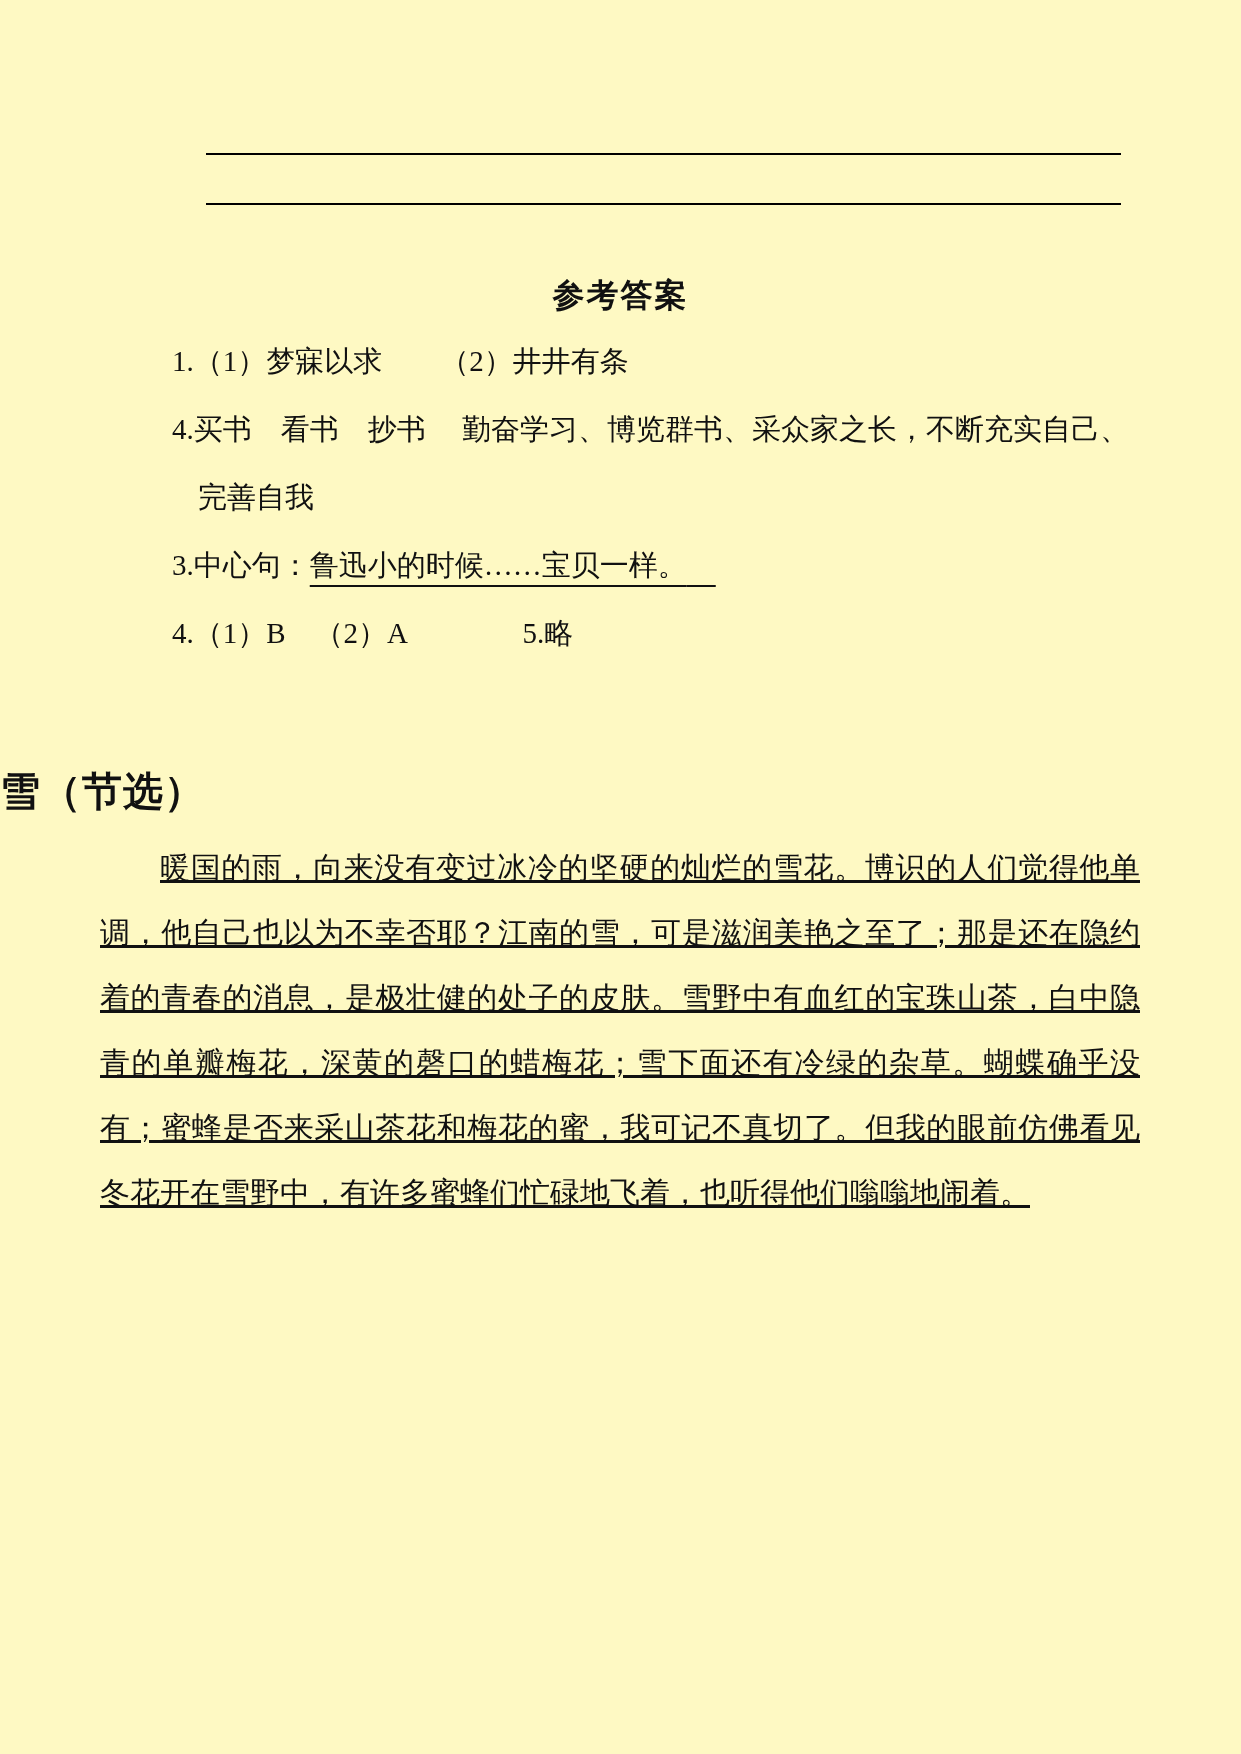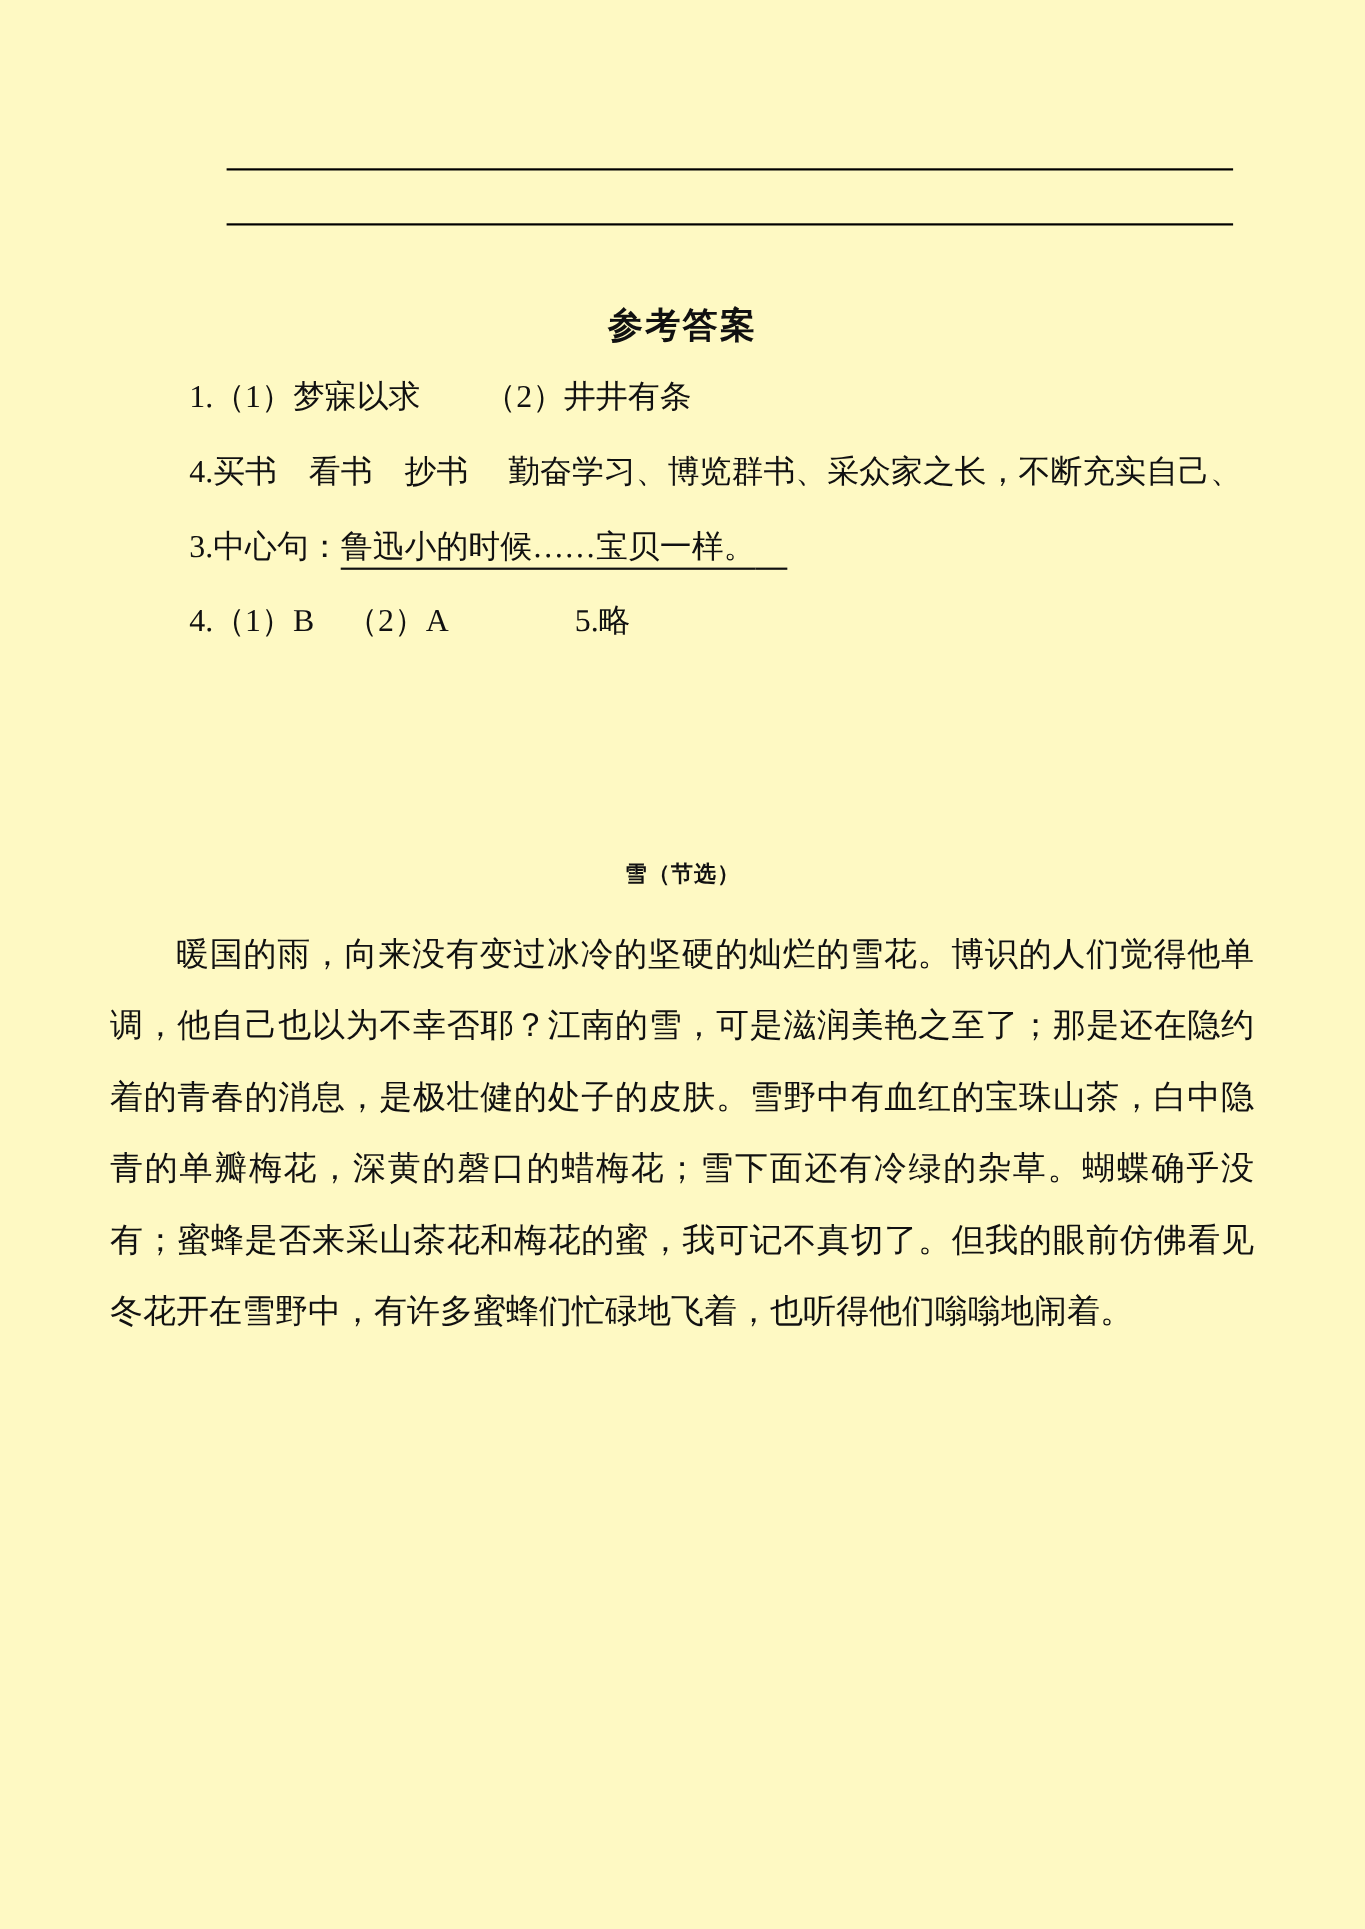--- a/index.html
+++ b/index.html
@@ -39,45 +39,46 @@
     text-underline-offset:10px;
   }
   .u-solid::after { content:"\3000"; }
   .u-wavy {
     text-decoration:underline wavy;
     text-decoration-thickness:1.5px;
     text-underline-offset:8px;
   }
   .essay-title {
     position:absolute; top:770px; left:0; width:1241px; margin:0;
-    text-align:center;
-    font-family:Liberation Sans, sans-serif;
-    font-weight:bold; font-size:20px; line-height:50px;
+    font-family:Liberation Mono, monospace;
+    font-weight:bold; font-size:40px; line-height:50px;
     letter-spacing:1px;
   }
   .essay-body {
     position:absolute; top:835px; left:100px; width:1040px;
     font-size:30px; line-height:65px;
     text-align:justify;
+    text-decoration:underline;
   }
   .essay-body p { margin:0; text-indent:2em; }
 </style>
 </head>
 <body>
 
 <div class="page">
 
   <div class="wline wline-1"></div>
   <div class="wline wline-2"></div>
 
   <h1 class="answers-heading">参考答案</h1>
 
   <div class="answer-rows">
     <div class="arow">1.（1）梦寐以求　　（2）井井有条</div>
     <div class="arow">4.买书　看书　抄书　 勤奋学习、博览群书、采众家之长，不断充实自己、</div>
+    <div class="arow cont">完善自我</div>
     <div class="arow">
       <span>3.中心句：</span><span class="u-solid">鲁迅小的时候……宝贝一样。</span>
     </div>
     <div class="arow">4.（1）B　（2）A　　　　5.略</div>
   </div>
 
   <h2 class="essay-title">雪（节选）</h2>
 
   <div class="essay-body">
     <p>暖国的雨，向来没有变过冰冷的坚硬的灿烂的雪花。博识的人们觉得他单调，他自己也以为不幸否耶？江南的雪，可是滋润美艳之至了；那是还在隐约着的青春的消息，是极壮健的处子的皮肤。雪野中有血红的宝珠山茶，白中隐青的单瓣梅花，深黄的磬口的蜡梅花；雪下面还有冷绿的杂草。蝴蝶确乎没有；蜜蜂是否来采山茶花和梅花的蜜，我可记不真切了。但我的眼前仿佛看见冬花开在雪野中，有许多蜜蜂们忙碌地飞着，也听得他们嗡嗡地闹着。</p>

